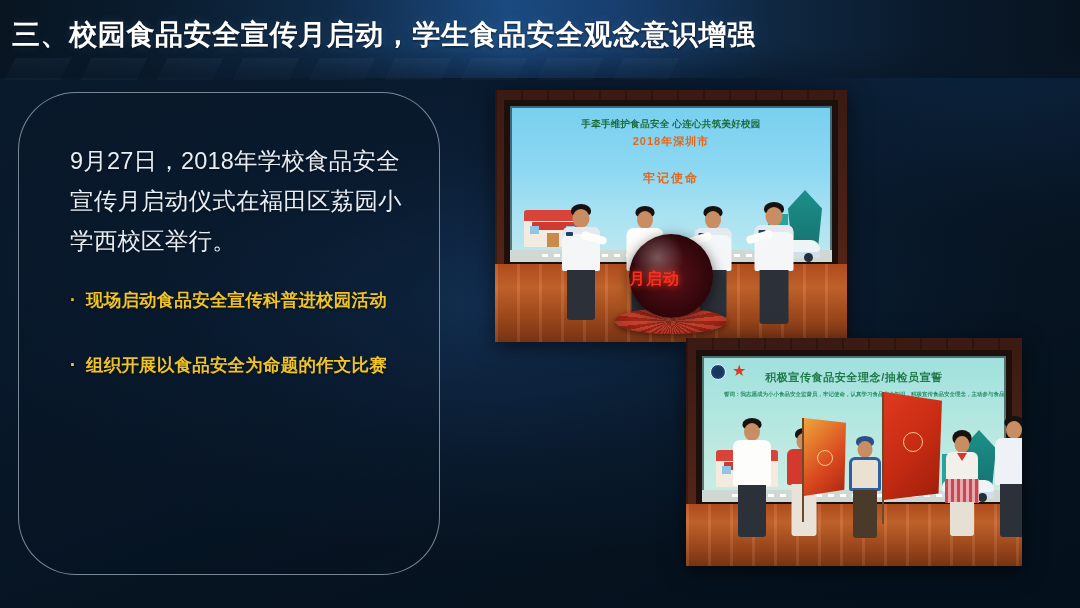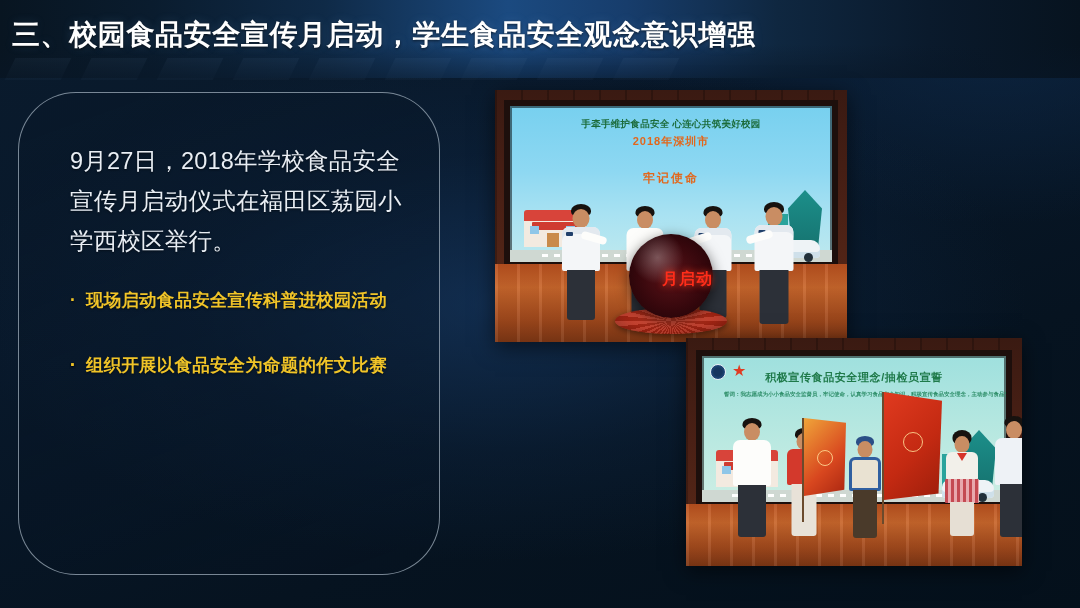--- a/index.html
+++ b/index.html
@@ -169,21 +169,21 @@
   .launch-ball{
     position:absolute; left:50%; transform:translateX(-50%);
     bottom:24px; width:84px; height:84px; border-radius:50%;
     background:
       radial-gradient(circle at 34% 28%, rgba(255,255,255,.30) 0%, rgba(255,255,255,0) 32%),
       radial-gradient(circle at 50% 50%, #5a1218 0%, #35070c 58%, #1a0306 100%);
     box-shadow:0 4px 14px rgba(0,0,0,.6);
   }
   .launch-ball .lb-text{
     position:absolute; left:0; right:0; top:42%;
-    text-align:right; font-size:16px; font-weight:700;
+    text-align:left; font-size:16px; font-weight:700;
     color:#ff2d1a; letter-spacing:1px;
     text-shadow:0 0 7px rgba(255,60,30,.95);
   }
   .ball-petals{
     position:absolute; left:50%; transform:translateX(-50%); bottom:8px;
     width:112px; height:26px; border-radius:50%;
     background:radial-gradient(ellipse at 50% 40%, #e0452c 0%, #b82a17 55%, #7d1a0d 100%);
     box-shadow:0 2px 6px rgba(0,0,0,.5);
   }
   .ball-petals::before{

